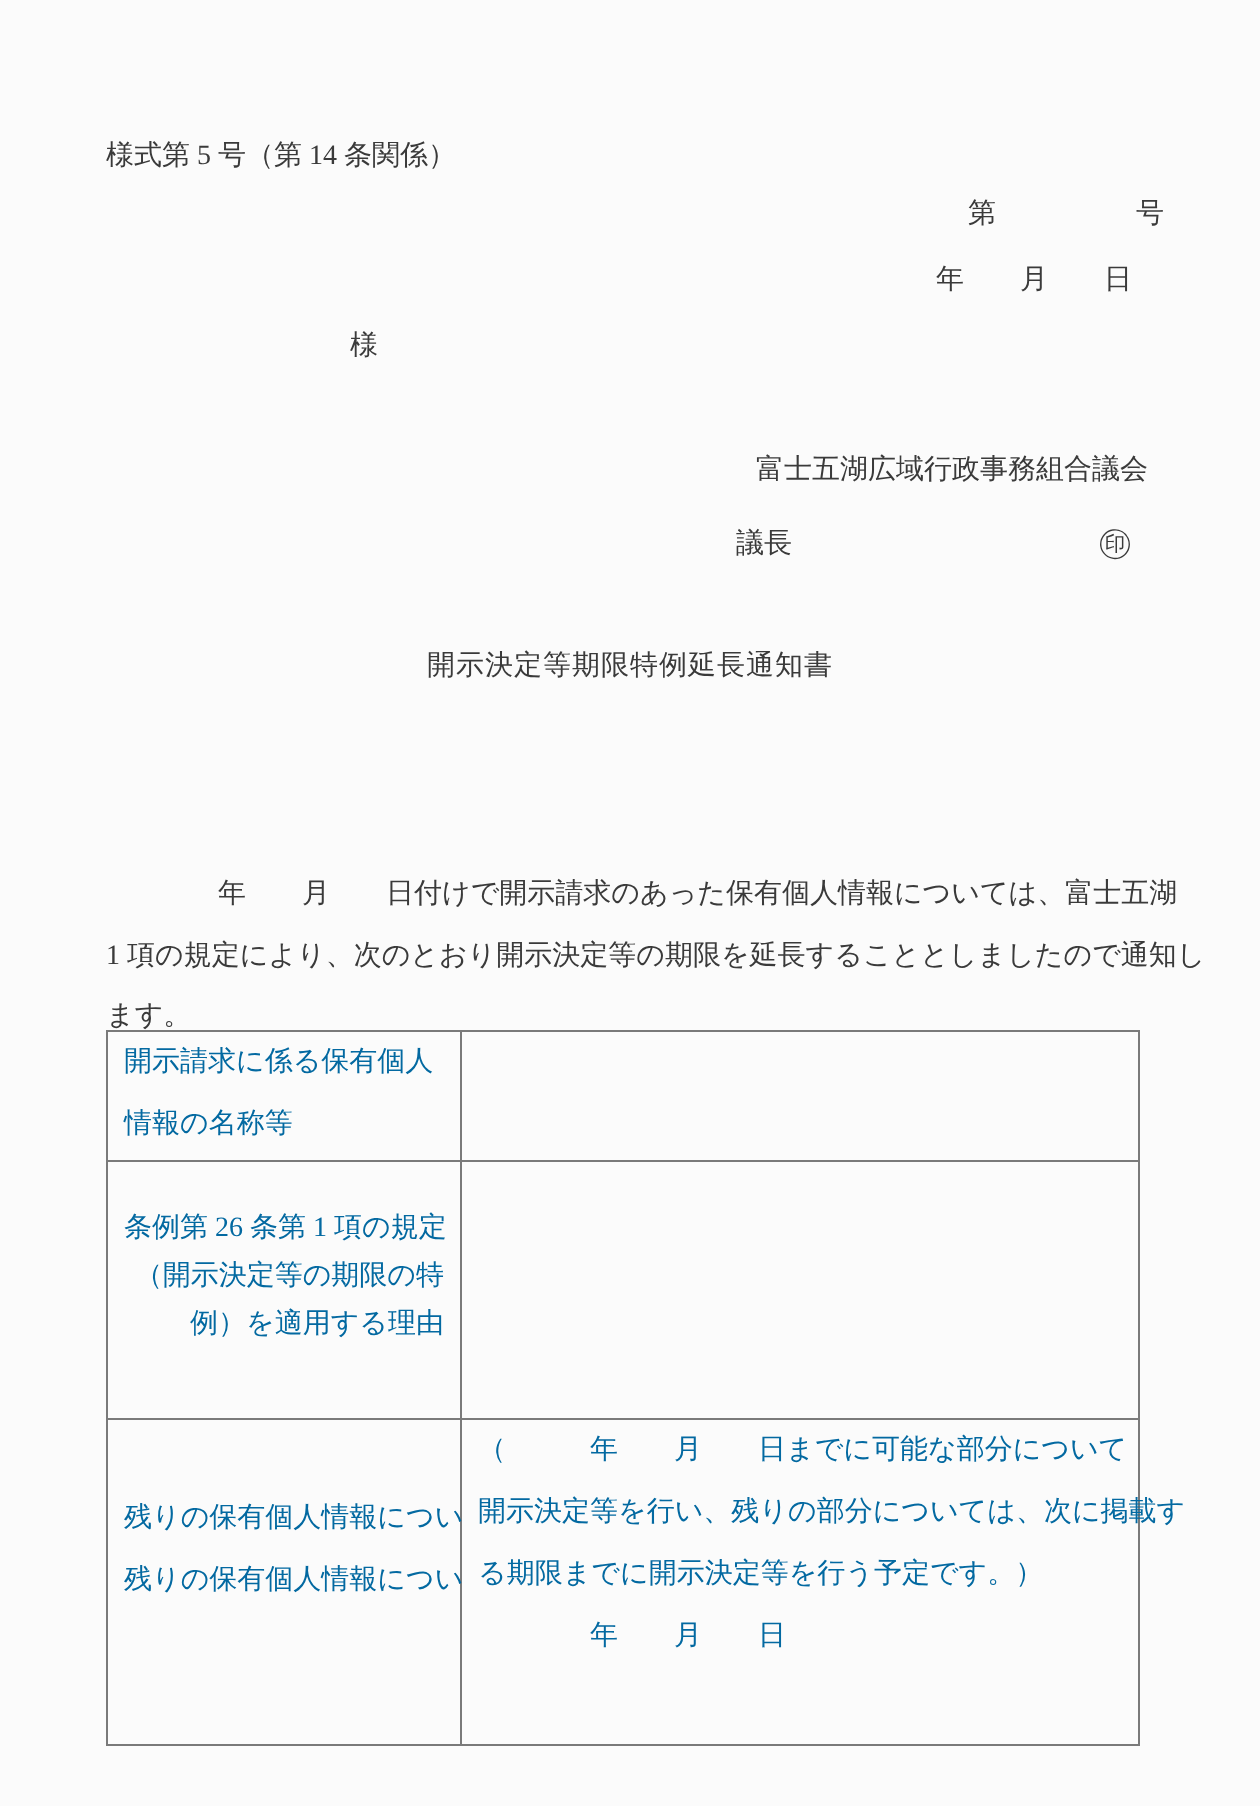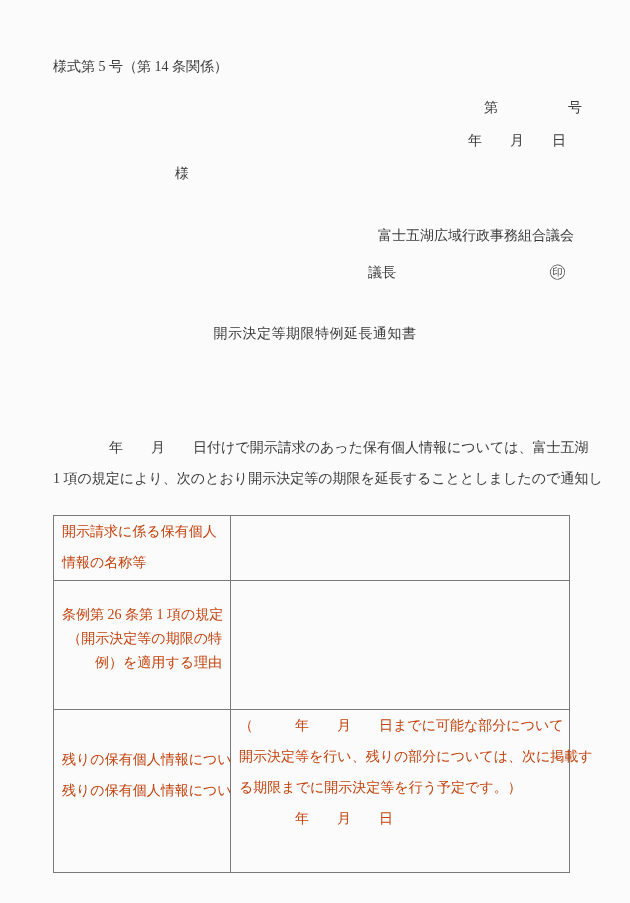--- a/index.html
+++ b/index.html
@@ -17,60 +17,61 @@
   .doc-title { left:0; width:630px; text-align:center; letter-spacing:0.5px; }
   .body-block { position:absolute; left:53px; top:393px; width:530px;margin-top:40px; }
   .body-block .bline { line-height:30.5px; white-space:pre; }
   table.notice {
     position:absolute;
     left:53px; top:515px;
     width:515px;
     border-collapse: collapse;
     table-layout: fixed;
     font-size:14px;
-    color:#c2410c;
+    color:#0369a1;
   }
   table.notice td {
     border:1px solid #7a7a7a;
     vertical-align: top;
     padding:0 8px;
   }
   td.c-label { width:160px; }
   td.c-value { width:322px; }
   .lline { line-height:31px; white-space:pre; }
   tr.r2 td.c-label { padding-top:22px; }
   tr.r2 .lline { line-height:24px;text-align:right; }
   tr.r3 td.c-label { padding-top:34px; }
   .vline { line-height:31px; white-space:pre; }
   .seal { font-size:17px; }
 </style>
 </head>
 <body>
 
 <div class="page">
 
-  <div class="abs" style="left:53px; top:60px;text-align:center;">様式第 5 号（第 14 条関係）</div>
+  <div class="abs" style="left:53px; top:72px;text-align:center;">様式第 5 号（第 14 条関係）</div>
 
   <div class="abs" style="left:484px; top:101px;">第　　　　　号</div>
 
   <div class="abs" style="left:468px; top:134px;">年　　月　　日</div>
 
   <div class="abs" style="left:175px; top:167px;">様</div>
 
   <div class="abs" style="left:378px; top:229px;">富士五湖広域行政事務組合議会</div>
 
   <div class="abs" style="left:368px; top:266px;">議長</div>
 
   <div class="abs seal" style="left:549px; top:263px;">㊞</div>
 
   <div class="abs doc-title" style="top:327px;">開示決定等期限特例延長通知書</div>
 
   <div class="body-block">
     <div class="bline">　　　　年　　月　　日付けで開示請求のあった保有個人情報については、富士五湖</div>
     <div class="bline">1 項の規定により、次のとおり開示決定等の期限を延長することとしましたので通知し</div>
+    <div class="bline">ます。</div>
   </div>
 
   <table class="notice">
     <tbody>
         <tr class="r1">
       <td class="c-label" style="height:64px;">
         <div class="lline">開示請求に係る保有個人</div>
         <div class="lline">情報の名称等</div>
       </td>
       <td class="c-value"></td>

